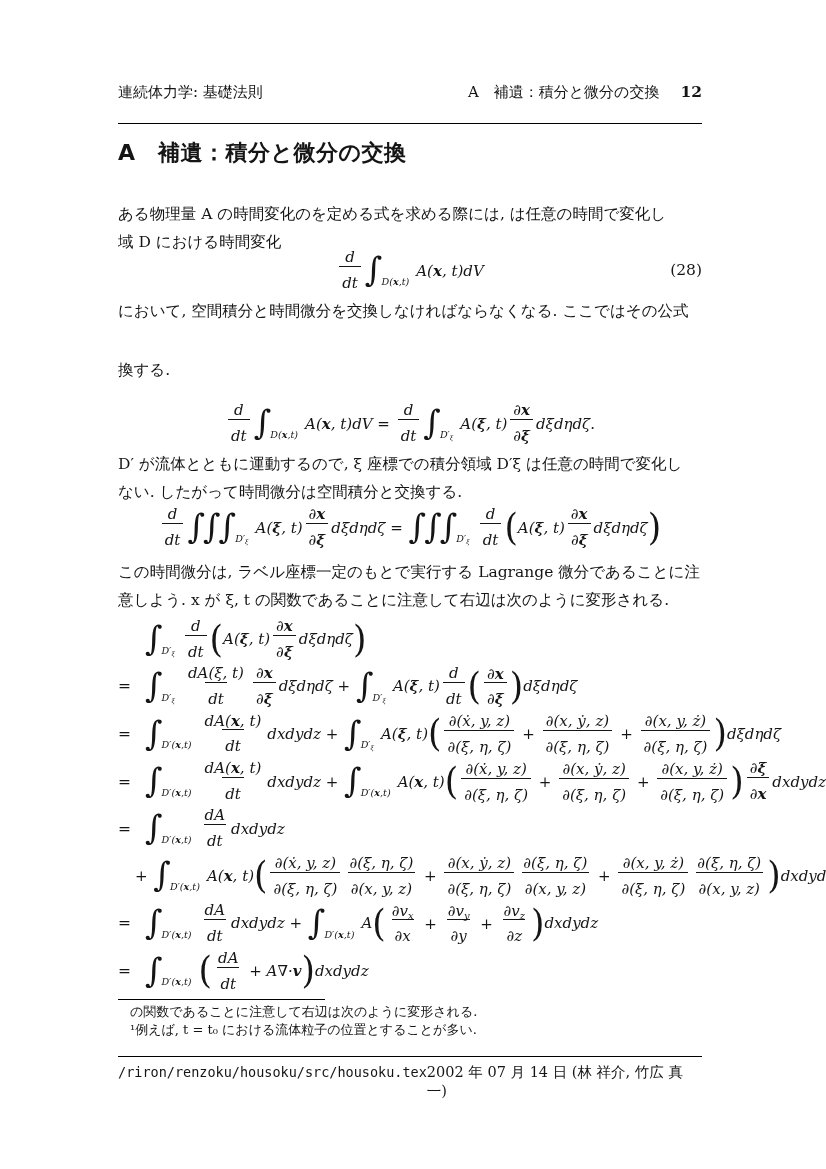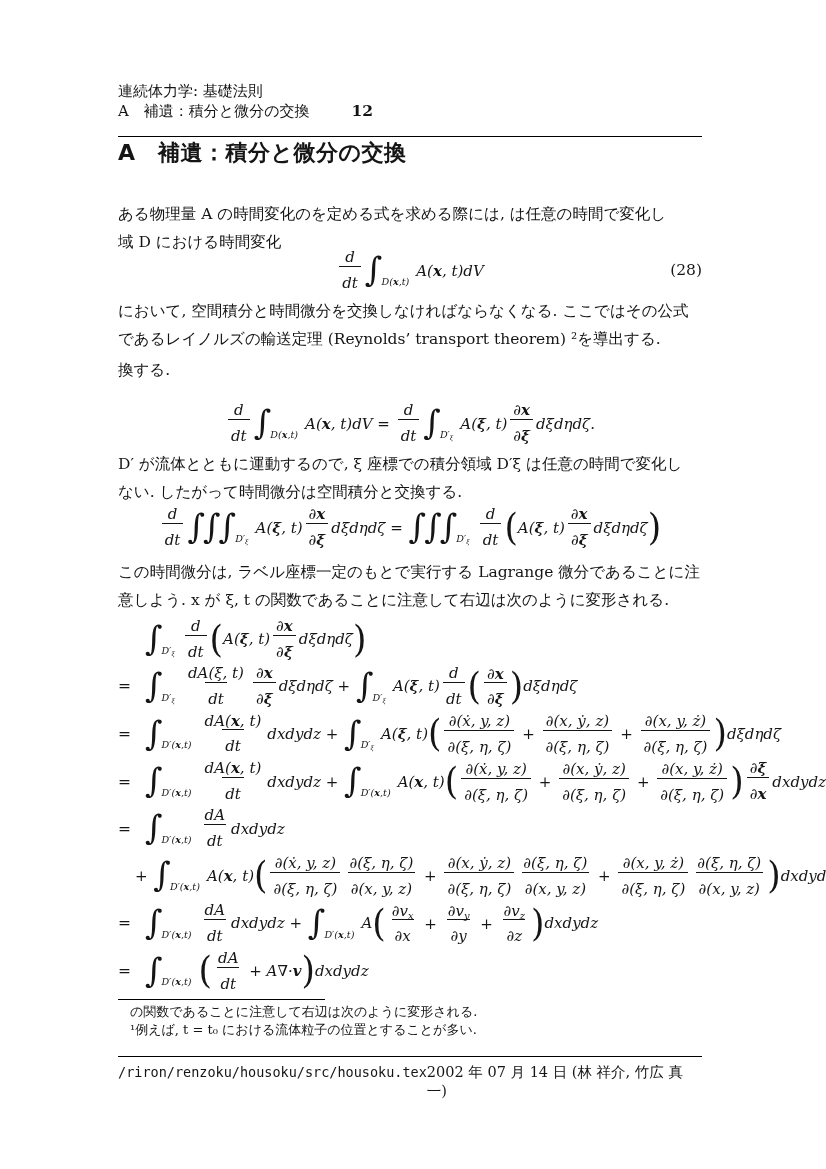--- a/index.html
+++ b/index.html
@@ -5,25 +5,25 @@
   html,body{margin:0;padding:0;background:#ffffff;}
   .page{
     position:relative;width:826px;height:1169px;background:#fff;
     color:#151515;font-family:"DejaVu Serif","Liberation Serif",serif;
     overflow:hidden;
   }
   
   .header{
     position:absolute;left:118px;top:82px;width:584px;
     display:flex;justify-content:space-between;align-items:baseline;
-    font-size:15px;padding-bottom:15px;border-bottom:1px solid #000;flex-direction:column;
+    font-size:15px;padding-bottom:21px;border-bottom:1px solid #000;
   }
   .h-right{display:flex;align-items:baseline;}
   .h-sec{font-size:15px;}
-  .pgnum{font-weight:bold;margin-left:42px;font-size:15.5px;}
+  .pgnum{font-weight:bold;margin-left:21px;font-size:15.5px;}
   
   .sec-title{
     position:absolute;left:118px;top:138px;
     font-family:"DejaVu Sans","Liberation Sans",sans-serif;
     font-weight:bold;font-size:22px;letter-spacing:0.5px;
   }
   
   .para{position:absolute;left:118px;width:600px;font-size:15.5px;}
   .pline{line-height:28px;white-space:nowrap;}
   
@@ -113,21 +113,20 @@
           </span>
           <span class="mi">A(</span>
           <span class="mbf">x</span>
           <span class="mi">, t)dV</span>
         </span></span>
     <span class="eqnum">(28)</span>
   </div>
 
   <div class="para" style="top:297px">
     <div class="pline">において, 空間積分と時間微分を交換しなければならなくなる. ここではその公式</div>
-    <div class="pline">であるレイノルズの輸送定理 (Reynolds’ transport theorem) ²を導出する.</div>
   </div>
 
   <div class="para" style="top:356px">
     <div class="pline">換する.</div>
   </div>
 
   <div class="eqline" style="top:398px;height:50px">
     <span class="math"><span class="mrow">
           <span class="mfrac">
             <span class="mnum">

